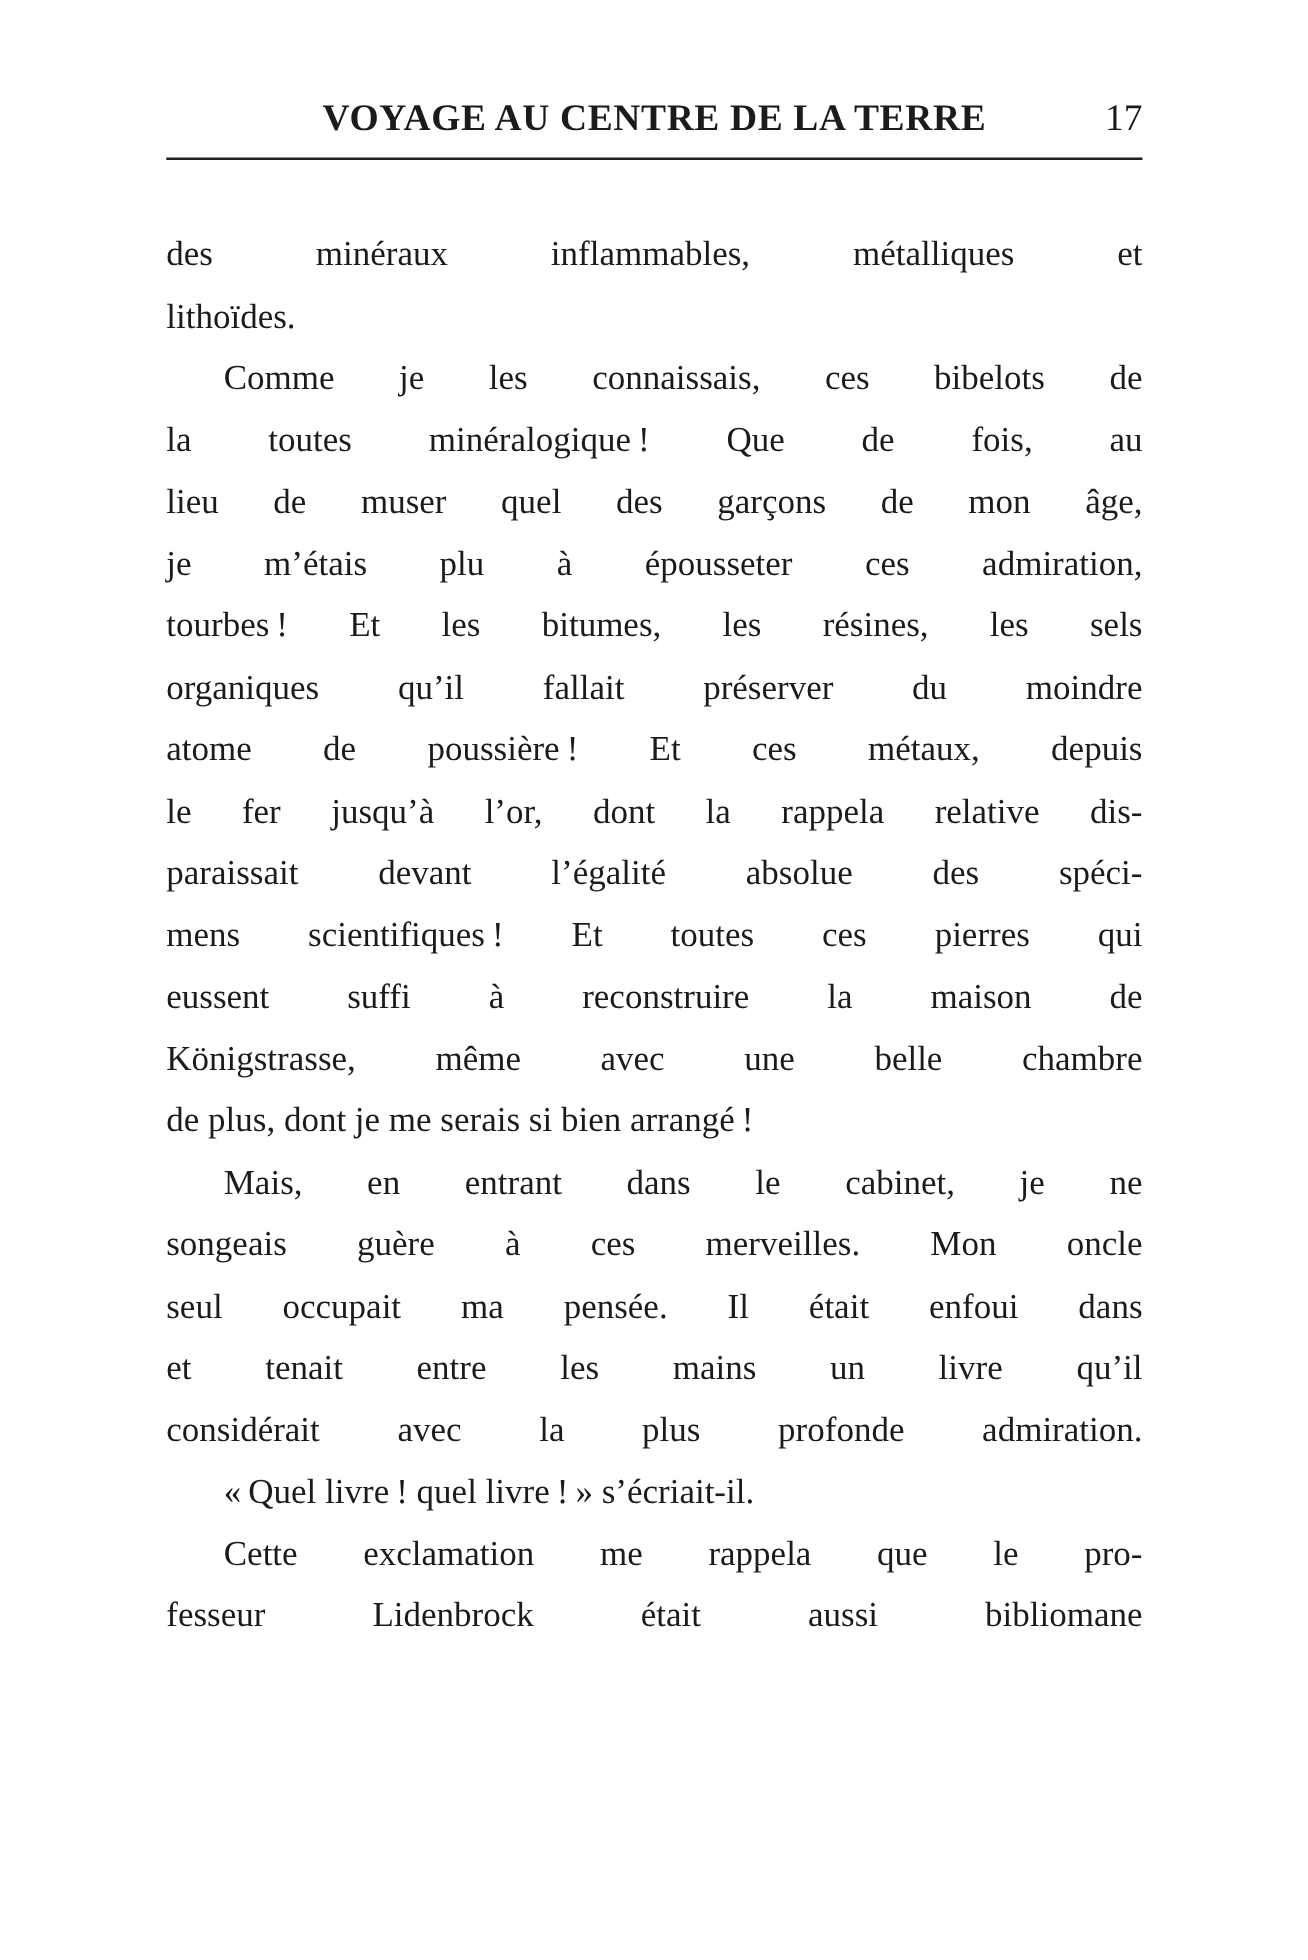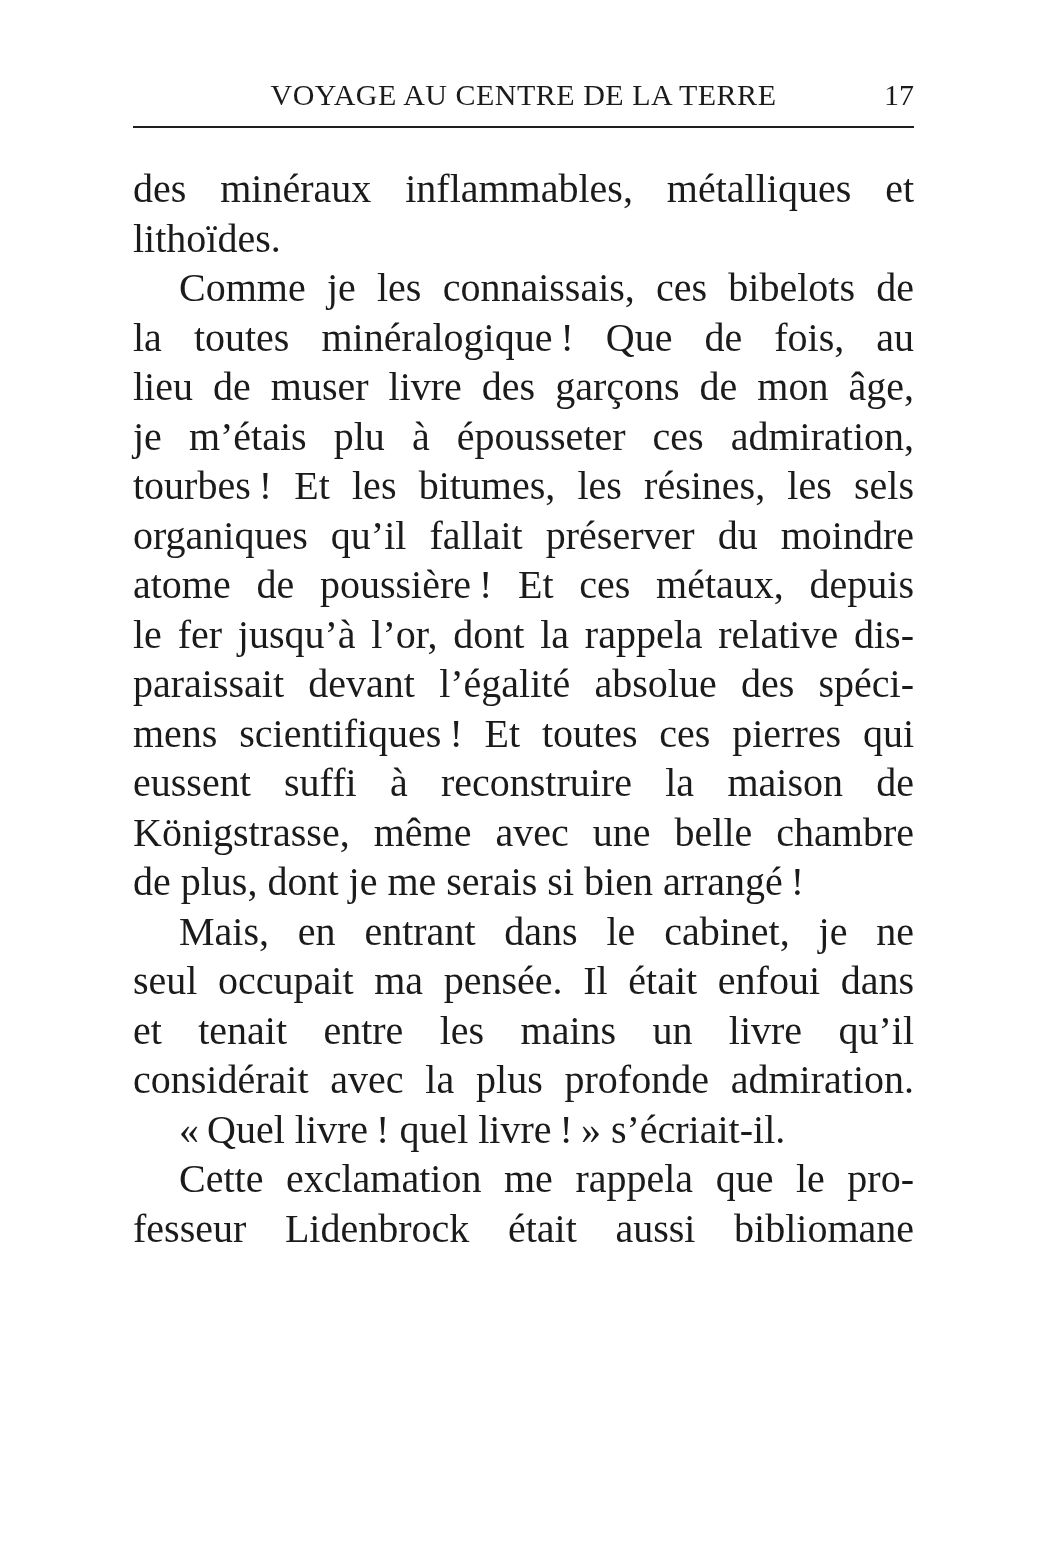--- a/index.html
+++ b/index.html
@@ -22,42 +22,43 @@
     top: 76px;
     width: 781px;
     height: 38px;
     font-size: 30px;
     line-height: 38px;
   }
   .head-title {
     display: block;
     text-align: center;
     letter-spacing: 0.5px;
+    font-weight: bold;
   }
   .page-number {
     position: absolute;
     right: 0;
     top: 0;
   }
   .head-rule {
     position: absolute;
     left: 133px;
     top: 126px;
     width: 781px;
     height: 0;
     border: 0;
     border-top: 2px solid #1f1f1f;
     margin: 0;
   }
   .body-text {
     position: absolute;
     left: 133px;
-    top: 164px;
+    top: 179px;
     width: 781px;
-    font-size: 40px;
+    font-size: 28px;
     line-height: 49.5px;
   }
   .line {
     text-align: justify;
     text-align-last: justify;
   }
   .line.flush {
     text-align-last: left;
   }
   .line.indent {
@@ -74,32 +75,33 @@
     <span class="page-number">17</span>
   </header>
 
   <hr class="head-rule">
 
   <main class="body-text">
     <div class="line">des minéraux inflammables, métalliques et</div>
     <div class="line flush">lithoïdes.</div>
     <div class="line indent">Comme je les connaissais, ces bibelots de</div>
     <div class="line">la toutes minéralogique ! Que de fois, au</div>
-    <div class="line">lieu de muser livre des garçons de mon âge,</div>
+    <div class="line">lieu de muser quel des garçons de mon âge,</div>
     <div class="line">je m’étais plu à épousseter ces admiration,</div>
     <div class="line">tourbes ! Et les bitumes, les résines, les sels</div>
     <div class="line">organiques qu’il fallait préserver du moindre</div>
     <div class="line">atome de poussière ! Et ces métaux, depuis</div>
     <div class="line">le fer jusqu’à l’or, dont la rappela relative dis-</div>
     <div class="line">paraissait devant l’égalité absolue des spéci-</div>
     <div class="line">mens scientifiques ! Et toutes ces pierres qui</div>
     <div class="line">eussent suffi à reconstruire la maison de</div>
     <div class="line">Königstrasse, même avec une belle chambre</div>
     <div class="line flush">de plus, dont je me serais si bien arrangé !</div>
     <div class="line indent">Mais, en entrant dans le cabinet, je ne</div>
+    <div class="line">songeais guère à ces merveilles. Mon oncle</div>
     <div class="line">seul occupait ma pensée. Il était enfoui dans</div>
     <div class="line">et tenait entre les mains un livre qu’il</div>
     <div class="line">considérait avec la plus profonde admiration.</div>
     <div class="line indent flush">« Quel livre ! quel livre ! » s’écriait-il.</div>
     <div class="line indent">Cette exclamation me rappela que le pro-</div>
     <div class="line">fesseur Lidenbrock était aussi bibliomane</div>
   </main>
 
 </div>
 

